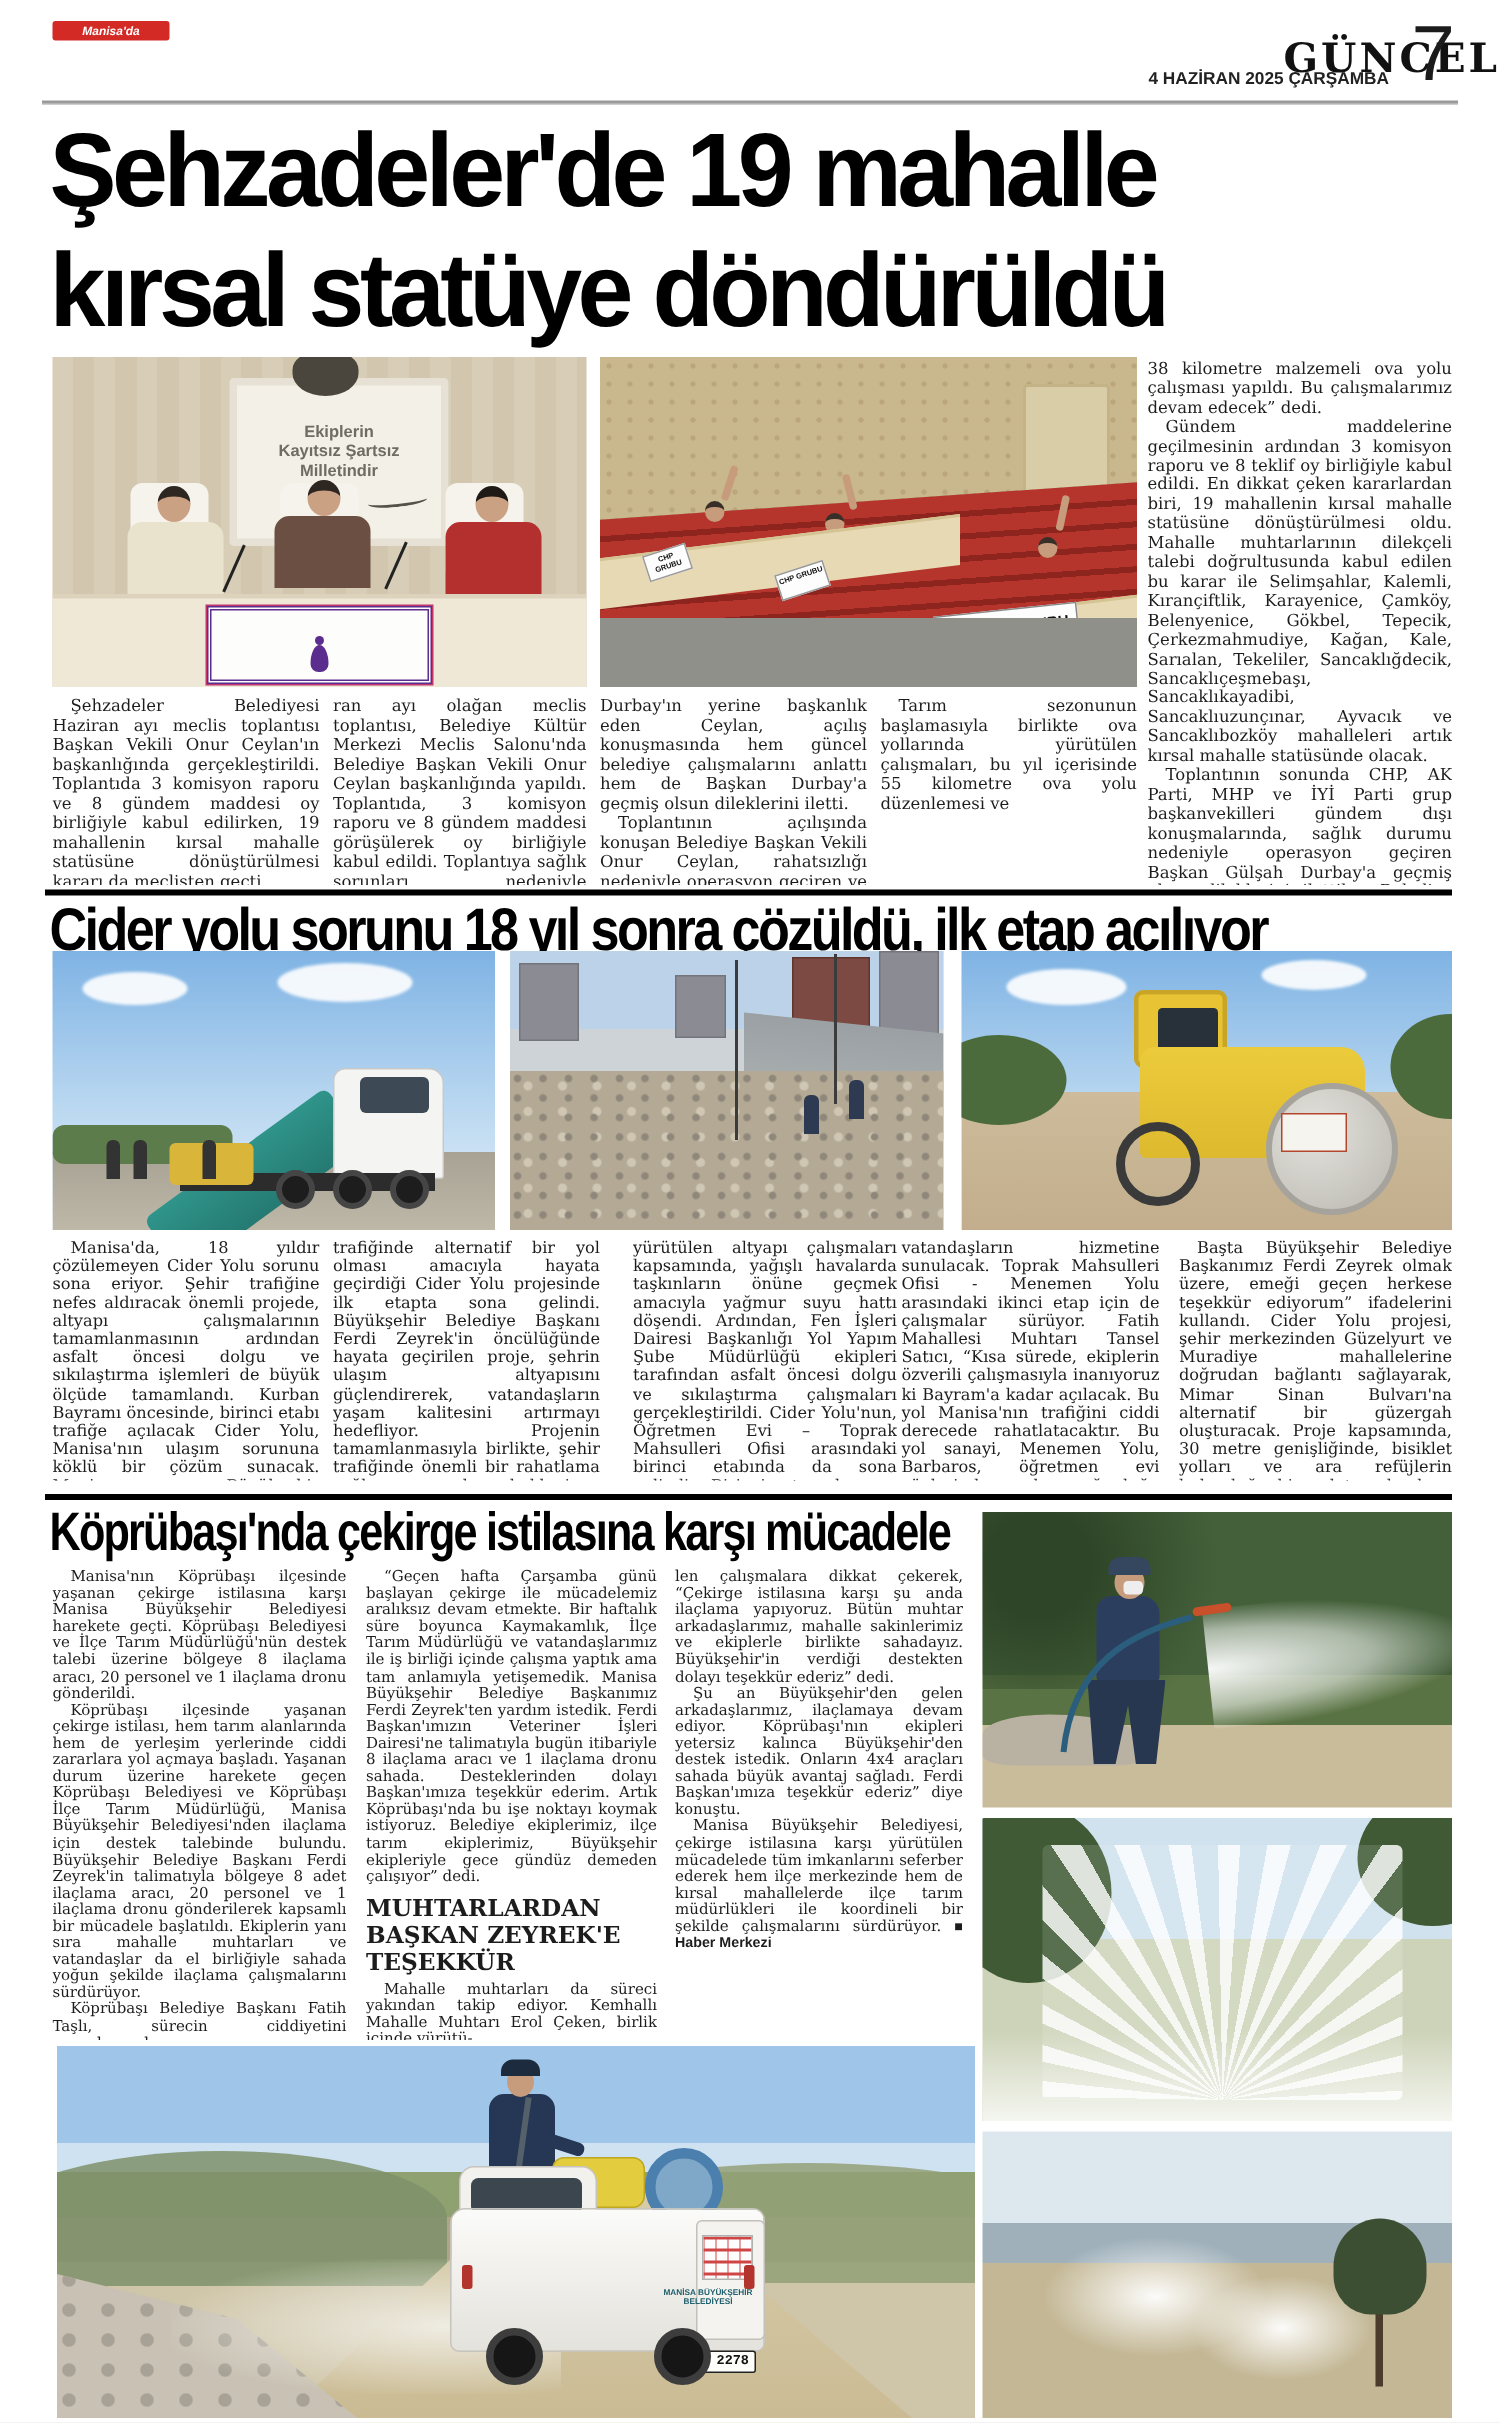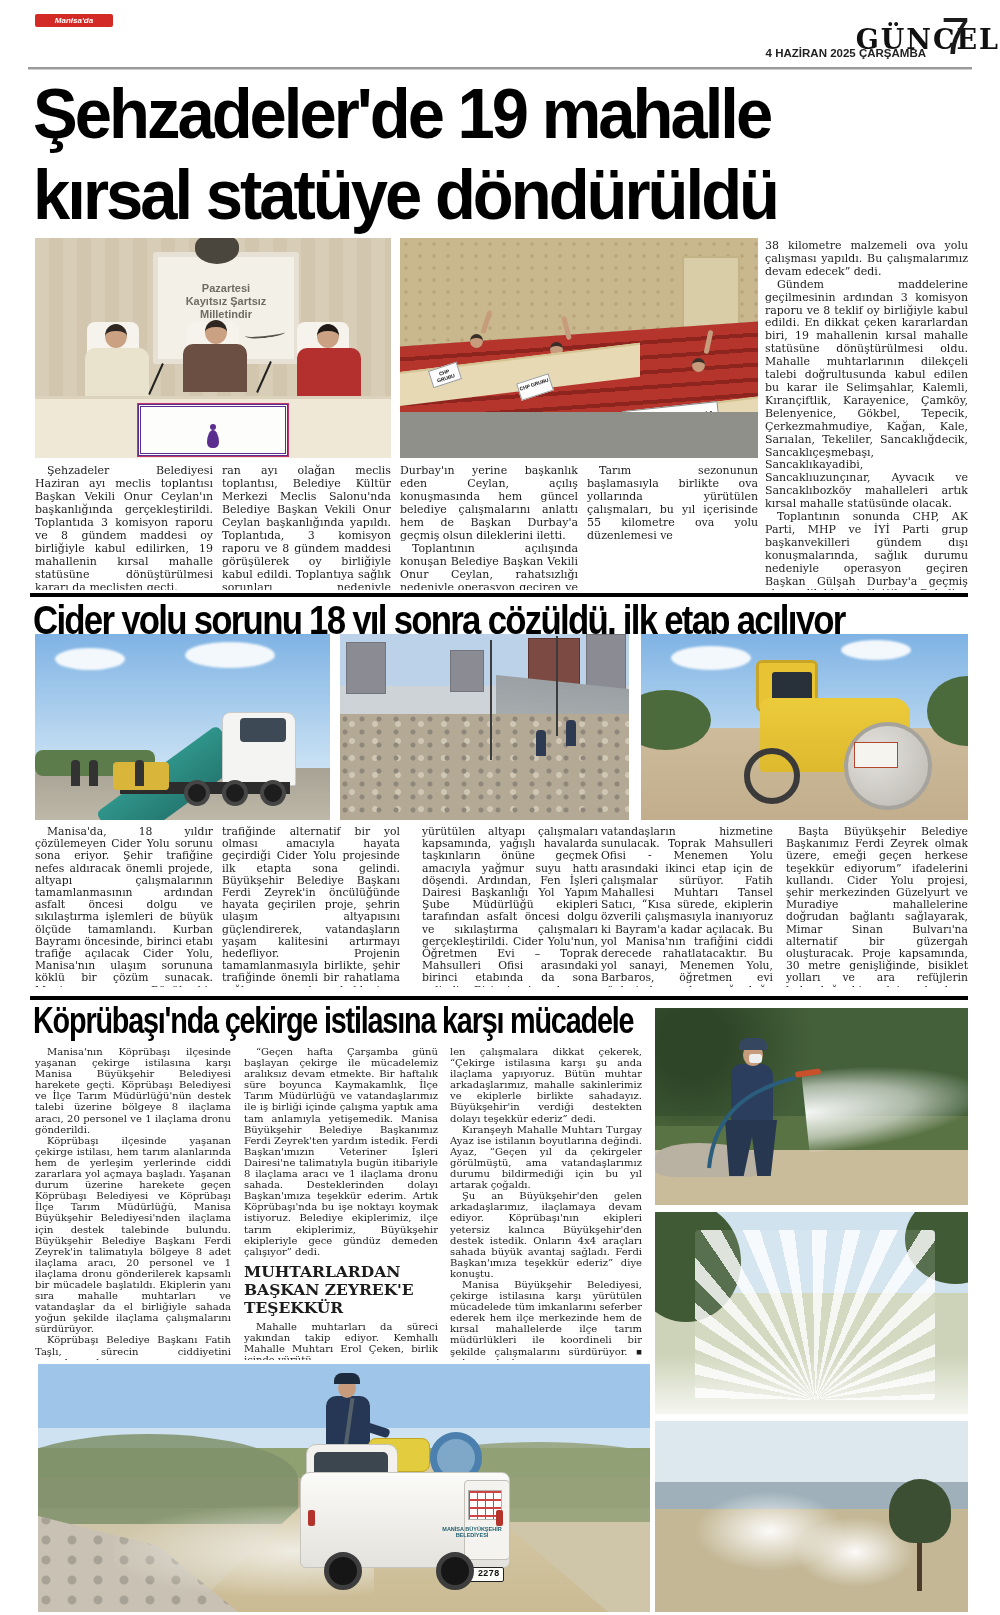--- a/index.html
+++ b/index.html
@@ -189,21 +189,21 @@
 
   <div class="headline1" data-name="article1-headline">
     <div data-name="article1-headline-line1">Şehzadeler'de 19 mahalle</div>
     <div data-name="article1-headline-line2">kırsal statüye döndürüldü</div>
   </div>
 
   <div class="ph p11" style="left:35px;top:238px;width:356px;height:220px" data-name="article1-photo-council-rostrum">
     <div class="abs board" data-name="whiteboard"></div>
     <div class="abs ata" data-name="ataturk-relief"></div>
     <div class="abs walltxt" data-name="wall-motto">
-      <div data-name="wall-motto-line1">Pazartesi</div>
+      <div data-name="wall-motto-line1">Ekiplerin</div>
       <div data-name="wall-motto-line2">Kayıtsız Şartsız</div>
       <div data-name="wall-motto-line3">Milletindir</div>
     </div>
     <div class="abs sig" data-name="signature-mark"></div>
     <div class="abs chair" style="left:52px" data-name="chair"></div>
     <div class="abs chair" style="left:152px" data-name="chair"></div>
     <div class="abs chair" style="left:262px" data-name="chair"></div>
     <div class="abs head" style="left:70px;top:86px" data-name="person-left-head"></div>
     <div class="abs torso" style="left:50px;top:110px;background:#e9e2cd" data-name="person-left-body"></div>
     <div class="abs head" style="left:170px;top:82px" data-name="person-center-head"></div>
@@ -329,21 +329,20 @@
     <p data-name="paragraph">Köprübaşı ilçesinde yaşanan çekirge istilası, hem tarım alanlarında hem de yerleşim yerlerinde ciddi zararlara yol açmaya başladı. Yaşanan durum üzerine harekete geçen Köprübaşı Belediyesi ve Köprübaşı İlçe Tarım Müdürlüğü, Manisa Büyükşehir Belediyesi'nden ilaçlama için destek talebinde bulundu. Büyükşehir Belediye Başkanı Ferdi Zeyrek'in talimatıyla bölgeye 8 adet ilaçlama aracı, 20 personel ve 1 ilaçlama dronu gönderilerek kapsamlı bir mücadele başlatıldı. Ekiplerin yanı sıra mahalle muhtarları ve vatandaşlar da el birliğiyle sahada yoğun şekilde ilaçlama çalışmalarını sürdürüyor.</p>
     <p data-name="paragraph">Köprübaşı Belediye Başkanı Fatih Taşlı, sürecin ciddiyetini vurgulayarak,</p>
   </div>
   <div class="col a3txt" style="left:244px;top:1046px;width:194px;height:314px" data-name="article3-column-2">
     <p data-name="paragraph">“Geçen hafta Çarşamba günü başlayan çekirge ile mücadelemiz aralıksız devam etmekte. Bir haftalık süre boyunca Kaymakamlık, İlçe Tarım Müdürlüğü ve vatandaşlarımız ile iş birliği içinde çalışma yaptık ama tam anlamıyla yetişemedik. Manisa Büyükşehir Belediye Başkanımız Ferdi Zeyrek'ten yardım istedik. Ferdi Başkan'ımızın Veteriner İşleri Dairesi'ne talimatıyla bugün itibariyle 8 ilaçlama aracı ve 1 ilaçlama dronu sahada. Desteklerinden dolayı Başkan'ımıza teşekkür ederim. Artık Köprübaşı'nda bu işe noktayı koymak istiyoruz. Belediye ekiplerimiz, ilçe tarım ekiplerimiz, Büyükşehir ekipleriyle gece gündüz demeden çalışıyor” dedi.</p>
     <p class="subhead" data-name="article3-subhead">MUHTARLARDAN BAŞKAN ZEYREK'E TEŞEKKÜR</p>
     <p data-name="paragraph">Mahalle muhtarları da süreci yakından takip ediyor. Kemhallı Mahalle Muhtarı Erol Çeken, birlik içinde yürütü-</p>
   </div>
   <div class="col a3txt" style="left:450px;top:1046px;width:192px;height:314px" data-name="article3-column-3">
     <p class="ni" data-name="paragraph">len çalışmalara dikkat çekerek, “Çekirge istilasına karşı şu anda ilaçlama yapıyoruz. Bütün muhtar arkadaşlarımız, mahalle sakinlerimiz ve ekiplerle birlikte sahadayız. Büyükşehir'in verdiği destekten dolayı teşekkür ederiz” dedi.</p>
-    <p data-name="paragraph">Kıranşeyh Mahalle Muhtarı Turgay Ayaz ise istilanın boyutlarına değindi. Ayaz, “Geçen yıl da çekirgeler görülmüştü, ama vatandaşlarımız durumu bildirmediği için bu yıl artarak çoğaldı.</p>
     <p data-name="paragraph">Şu an Büyükşehir'den gelen arkadaşlarımız, ilaçlamaya devam ediyor. Köprübaşı'nın ekipleri yetersiz kalınca Büyükşehir'den destek istedik. Onların 4x4 araçları sahada büyük avantaj sağladı. Ferdi Başkan'ımıza teşekkür ederiz” diye konuştu.</p>
     <p data-name="paragraph"><span data-name="paragraph-text">Manisa Büyükşehir Belediyesi, çekirge istilasına karşı yürütülen mücadelede tüm imkanlarını seferber ederek hem ilçe merkezinde hem de kırsal mahallelerde ilçe tarım müdürlükleri ile koordineli bir şekilde çalışmalarını sürdürüyor.</span> <b class="byline" data-name="article3-byline">■ Haber Merkezi</b></p>
   </div>
 
   <div class="ph p31" style="left:655px;top:1008px;width:313px;height:197px" data-name="article3-photo-sprayer-man">
     <div class="abs shade" data-name="forest-shade"></div>
     <div class="abs rock" data-name="rock"></div>
     <div class="abs spray" data-name="spray-mist"></div>
     <div class="abs torso" data-name="worker-torso"></div>
     <div class="abs legs" data-name="worker-legs"></div>

